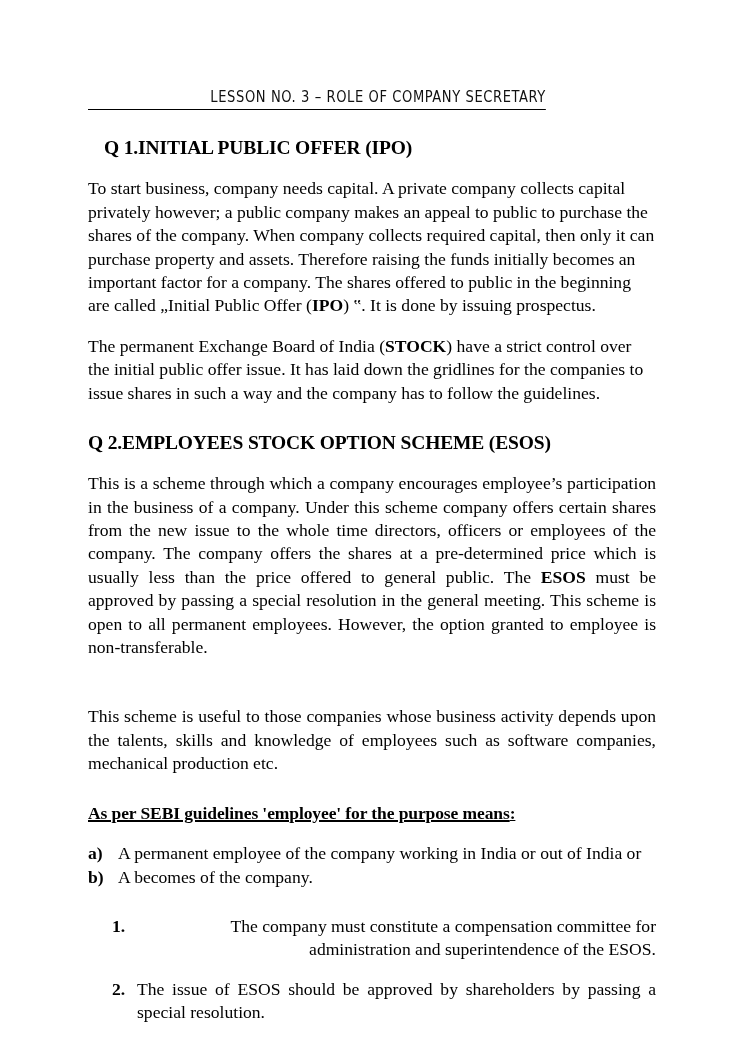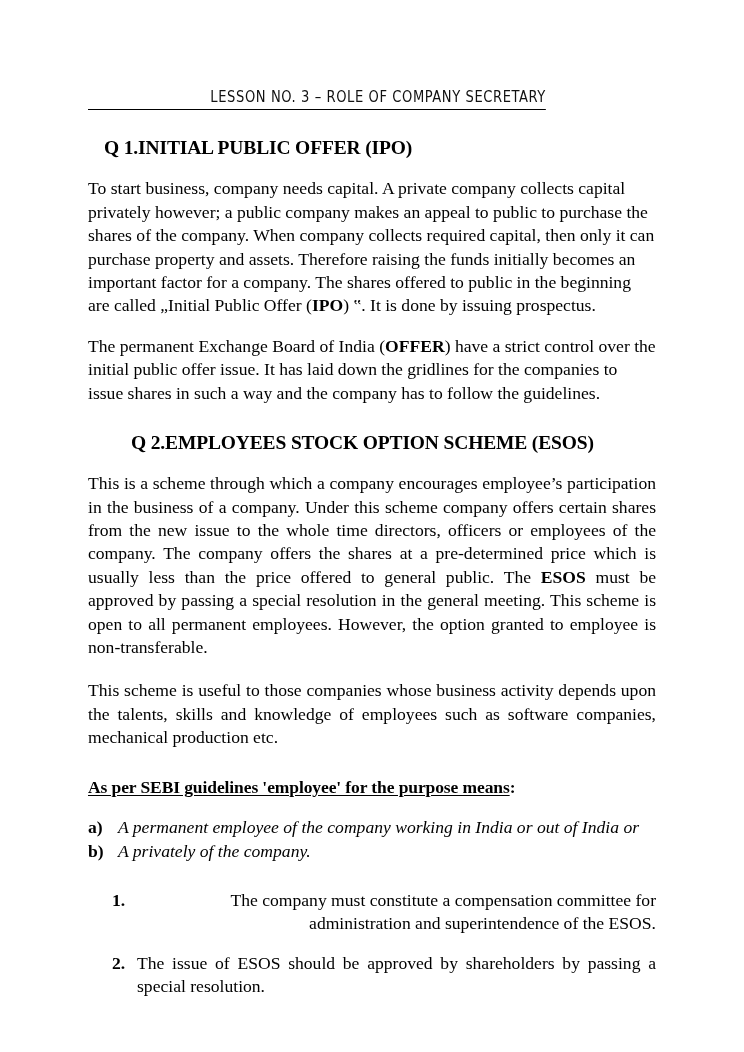--- a/index.html
+++ b/index.html
@@ -48,52 +48,52 @@
     transform-origin: left center;
   }
 
   
   .q-heading {
     font-weight: bold;
     font-size: 19.5px;
     line-height: 1.25;
     margin-top: 26px;
     letter-spacing: -0.15px;
-    margin-left: 43px;
   }
   .q-heading.indented {
     margin-left: 16px;
   }
 
   .ul-heading {
     font-weight: bold;
     font-size: 17.5px;
     line-height: 1.3;
     margin-top: 26px;
     letter-spacing: -0.1px;
+    text-decoration: underline;
   }
   .ul-heading .u {
     text-decoration: underline;
     text-underline-offset: 2px;
   }
 
   
   p.body-par {
     font-size: 17.6px;
     line-height: 1.33;
     margin: 0;
     margin-top: 17px;
     text-align: left;
   }
   p.body-par.justified {
     text-align: justify;
     text-justify: inter-word;
   }
   p.body-par.gap-large {
-    margin-top: 20px;
+    margin-top: 46px;
   }
 
   
   .alpha-list {
     margin: 0;
     margin-top: 18px;
     padding: 0;
     list-style: none;
   }
   .alpha-list li {
@@ -102,21 +102,20 @@
     display: flex;
     align-items: flex-start;
   }
   .alpha-list li .marker {
     font-weight: bold;
     width: 30px;
     flex: 0 0 30px;
   }
   .alpha-list li .txt {
     flex: 1 1 auto;
-    font-style: italic;
   }
 
   
   .num-list {
     margin: 0;
     margin-top: 26px;
     padding: 0;
     list-style: none;
   }
   .num-list li {
@@ -150,38 +149,38 @@
 
 <div class="page">
   <div class="content">
 
     <div class="doc-header">LESSON NO. 3 – ROLE OF COMPANY SECRETARY</div>
 
     <div class="q-heading indented">Q 1.INITIAL PUBLIC OFFER (IPO)</div>
 
     <p class="body-par"><span>To start business, company needs capital. A private company collects capital privately however; a public company makes an appeal to public to purchase the shares of the company. When company collects required capital, then only it can purchase property and assets. Therefore raising the funds initially becomes an important factor for a company. The shares offered to public in the beginning are called „Initial Public Offer (</span><b>IPO</b><span>) ‟. It is done by issuing prospectus.</span></p>
 
-    <p class="body-par"><span>The permanent Exchange Board of India (</span><b>OFFER</b><span>) have a strict control over the initial public offer issue. It has laid down the gridlines for the companies to issue shares in such a way and the company has to follow the guidelines.</span></p>
+    <p class="body-par"><span>The permanent Exchange Board of India (</span><b>STOCK</b><span>) have a strict control over the initial public offer issue. It has laid down the gridlines for the companies to issue shares in such a way and the company has to follow the guidelines.</span></p>
 
     <div class="q-heading">Q 2.EMPLOYEES STOCK OPTION SCHEME (ESOS)</div>
 
     <p class="body-par justified"><span>This is a scheme through which a company encourages employee’s participation in the business of a company. Under this scheme company offers certain shares from the new issue to the whole time directors, officers or employees of the company. The company offers the shares at a pre-determined price which is usually less than the price offered to general public. The </span><b>ESOS</b><span> must be approved by passing a special resolution in the general meeting. This scheme is open to all permanent employees. However, the option granted to employee is non-transferable.</span></p>
 
     <p class="body-par justified gap-large"><span>This scheme is useful to those companies whose business activity depends upon the talents, skills and knowledge of employees such as software companies, mechanical production etc.</span></p>
 
     <div class="ul-heading"><span class="u">As per SEBI guidelines 'employee' for the purpose means</span><span>:</span></div>
 
     <ul class="alpha-list">
       <li>
         <span class="marker">a)</span>
         <span class="txt">A permanent employee of the company working in India or out of India or</span>
       </li>
       <li>
         <span class="marker">b)</span>
-        <span class="txt">A privately of the company.</span>
+        <span class="txt">A becomes of the company.</span>
       </li>
     </ul>
 
 
     <ol class="num-list">
       <li>
         <span class="marker">1.</span>
         <span class="txt nojust"><span>The company must constitute a compensation committee for administration and superintendence of the ESOS.</span><b></b><span></span></span>
       </li>
       <li>

